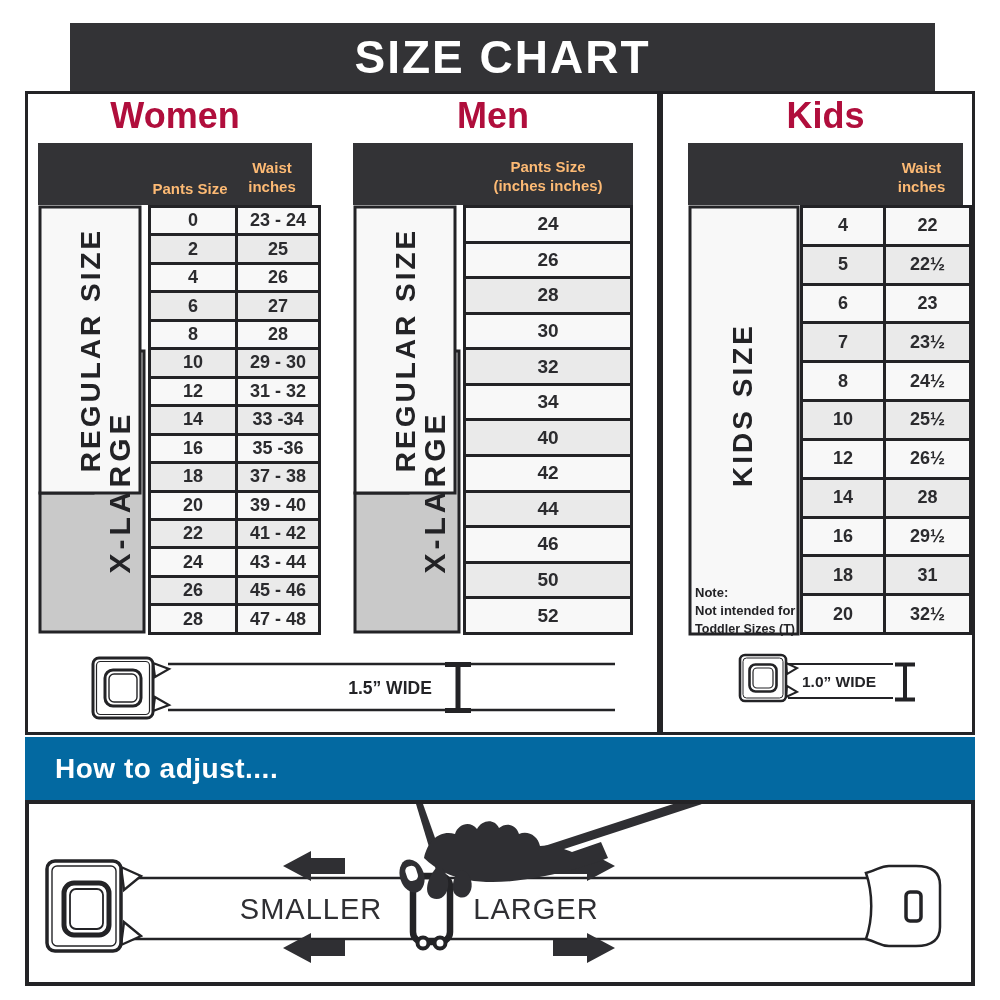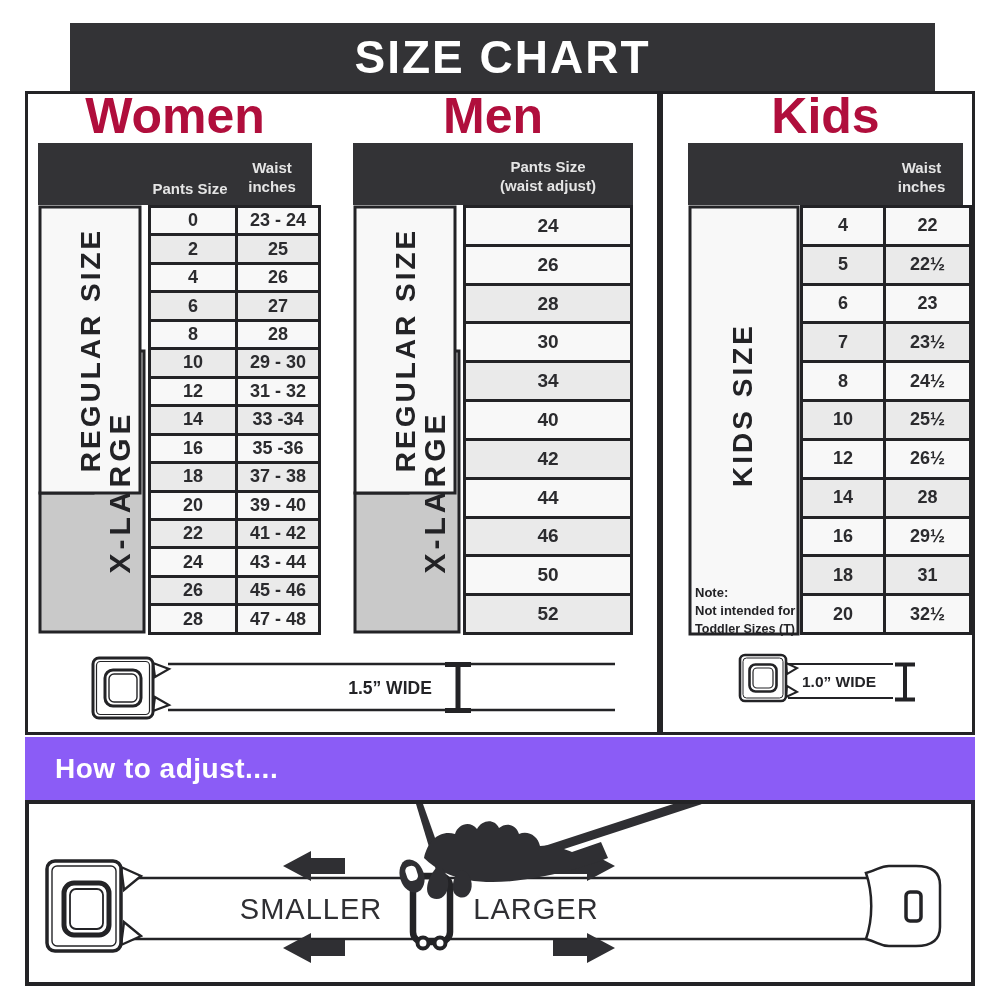--- a/index.html
+++ b/index.html
@@ -11,37 +11,37 @@
   .title-band{position:absolute;left:70px;top:23px;width:865px;height:68px;background:#333336;
               display:flex;align-items:center;justify-content:center;}
   .title-band .t{color:#ffffff;font-weight:bold;font-size:46px;letter-spacing:2px;}
 
   
   .panel{position:absolute;border:3px solid #232326;}
   .panel.left{left:25px;top:91px;width:629px;height:638px;}
   .panel.right{left:660px;top:91px;width:309px;height:638px;}
 
   .col-heading{position:absolute;top:95px;height:42px;display:flex;align-items:center;justify-content:center;
-               color:#b00e3c;font-weight:bold;font-size:50px;}
+               color:#b00e3c;font-weight:bold;font-size:36px;}
 
   
   .size-table{position:absolute;top:143px;}
   .thead{position:absolute;left:0;top:0;height:62px;background:#333336;}
-  .thead .h{position:absolute;color:#e5e5e5;font-weight:bold;font-size:15px;line-height:19px;text-align:center;}
+  .thead .h{position:absolute;color:#fdba74;font-weight:bold;font-size:15px;line-height:19px;text-align:center;}
   table.grid{border-collapse:collapse;table-layout:fixed;position:absolute;}
   table.grid td{border:3px solid #232326;text-align:center;font-weight:bold;
                 background:#f8f8f8;padding:0;vertical-align:middle;}
   .w-grid td{font-size:18px;}
   .m-grid td{font-size:19px;}
   .k-grid td{font-size:18px;}
   .w-grid tr:nth-child(even) td{background:#eaeaea;}
   .k-grid tr:nth-child(even) td{background:#eaeaea;}
   .m-grid tr:nth-child(2n+3) td{background:#eaeaea;}
 
-  .band2{position:absolute;left:25px;top:737px;width:950px;height:63px;background:#8b5cf6;
+  .band2{position:absolute;left:25px;top:737px;width:950px;height:63px;background:#0369a1;
          display:flex;align-items:center;}
   .band2 .t{color:#ffffff;font-weight:bold;font-size:28px;letter-spacing:0.5px;padding-left:30px;}
 
   .bottom-box{position:absolute;left:25px;top:800px;width:942px;height:178px;border:4px solid #232326;background:#fff;}
 
   svg text{font-family:"Liberation Sans",sans-serif;}
 </style>
 </head>
 <body>
 
@@ -135,21 +135,21 @@
             <td>47 - 48</td>
           </tr>
     </tbody>
       </table>
   </div>
 
   <div class="size-table" style="left:353px;width:280px;height:492px;">
     <div class="thead" style="width:280px;">
       <div class="h" style="left:110px;width:170px;top:14px;">
         <span>Pants Size</span><br>
-        <span>(waist adjust)</span>
+        <span>(inches inches)</span>
       </div>
     </div>
     <svg class="abs" style="left:0;top:62px;" width="110" height="430">
       <polygon points="55,146 106,146 106,427 2,427 2,288 55,288" fill="#c9c9c9" stroke="#232326" stroke-width="3"></polygon>
       <rect x="2" y="2" width="100" height="286" fill="#f8f8f8" stroke="#232326" stroke-width="3"></rect>
       <text transform="rotate(-90 52 145)" x="52" y="145" text-anchor="middle" dominant-baseline="central" font-size="28" font-weight="bold" letter-spacing="3" fill="#232326">REGULAR SIZE</text>
       <text transform="rotate(-90 81 287)" x="81" y="287" text-anchor="middle" dominant-baseline="central" font-size="30" font-weight="bold" letter-spacing="4" fill="#232326">X-LARGE</text>
     </svg>
     <table class="grid m-grid" style="left:110px;top:62px;width:170px;height:430px;">
       <tbody>
@@ -157,20 +157,23 @@
             <td>24</td>
           </tr>
       <tr>
             <td>26</td>
           </tr>
       <tr>
             <td>28</td>
           </tr>
       <tr>
             <td>30</td>
+          </tr>
+      <tr>
+            <td>32</td>
           </tr>
       <tr>
             <td>34</td>
           </tr>
       <tr>
             <td>40</td>
           </tr>
       <tr>
             <td>42</td>
           </tr>

